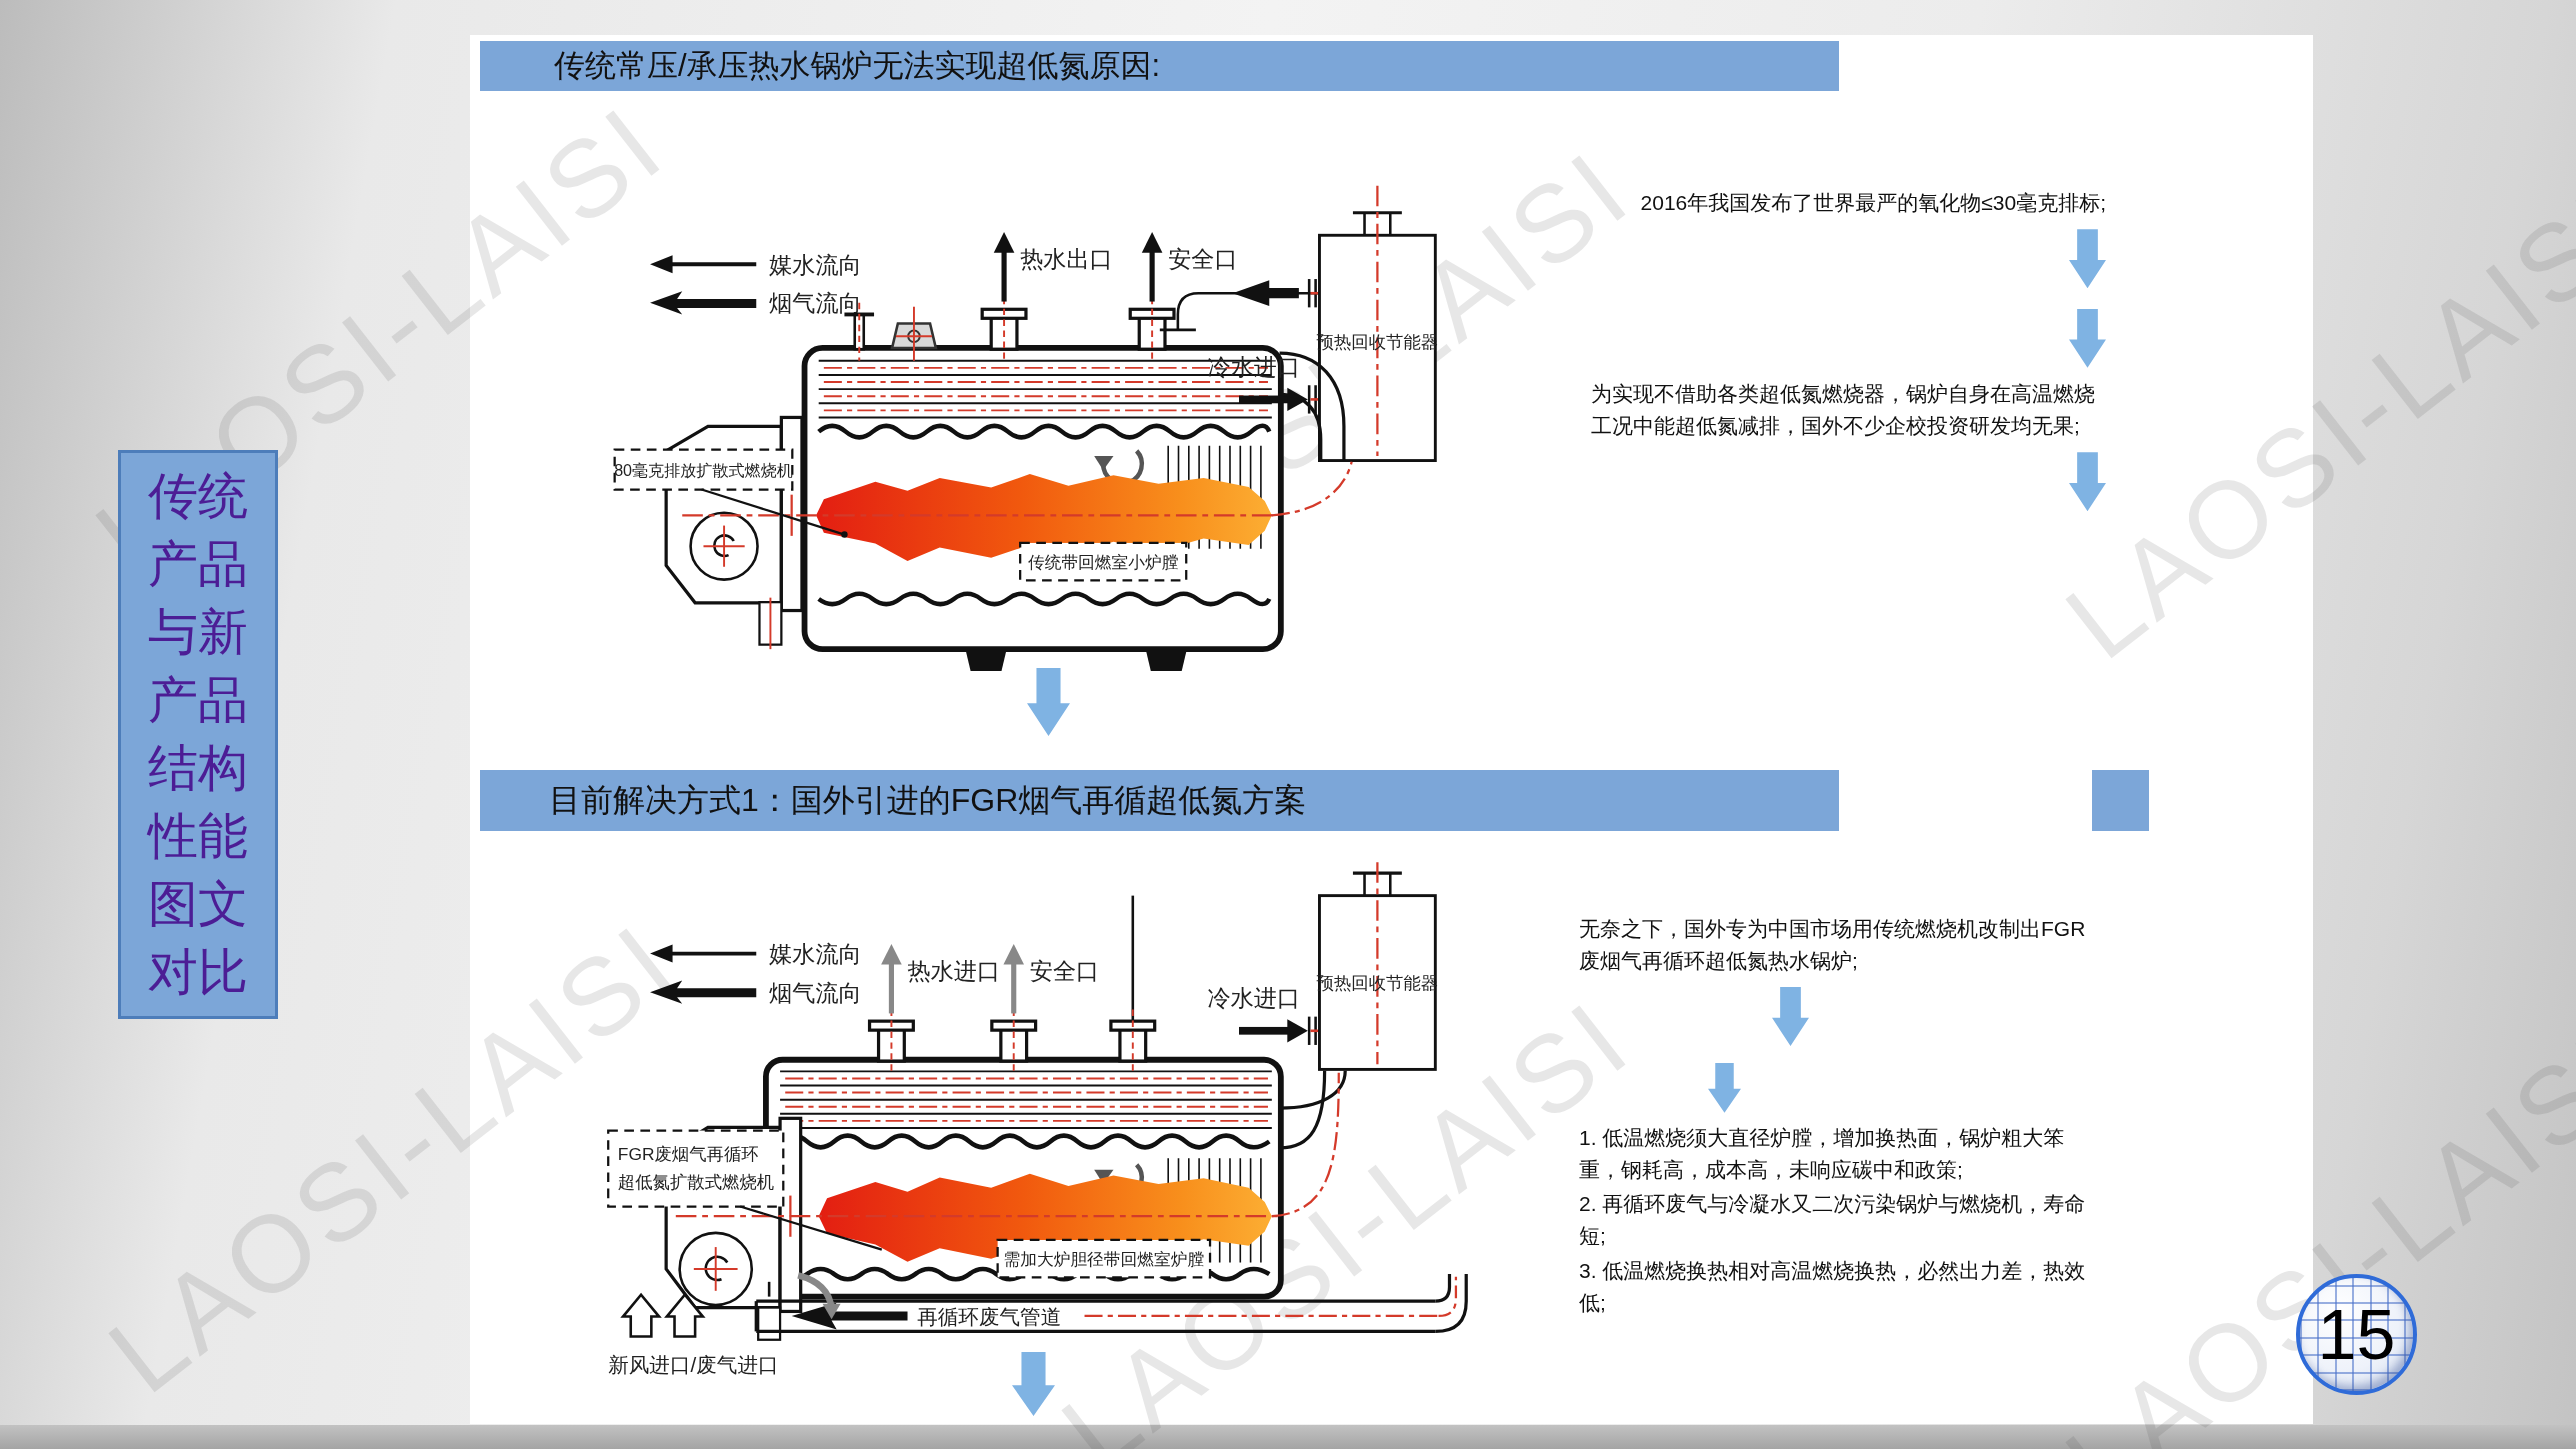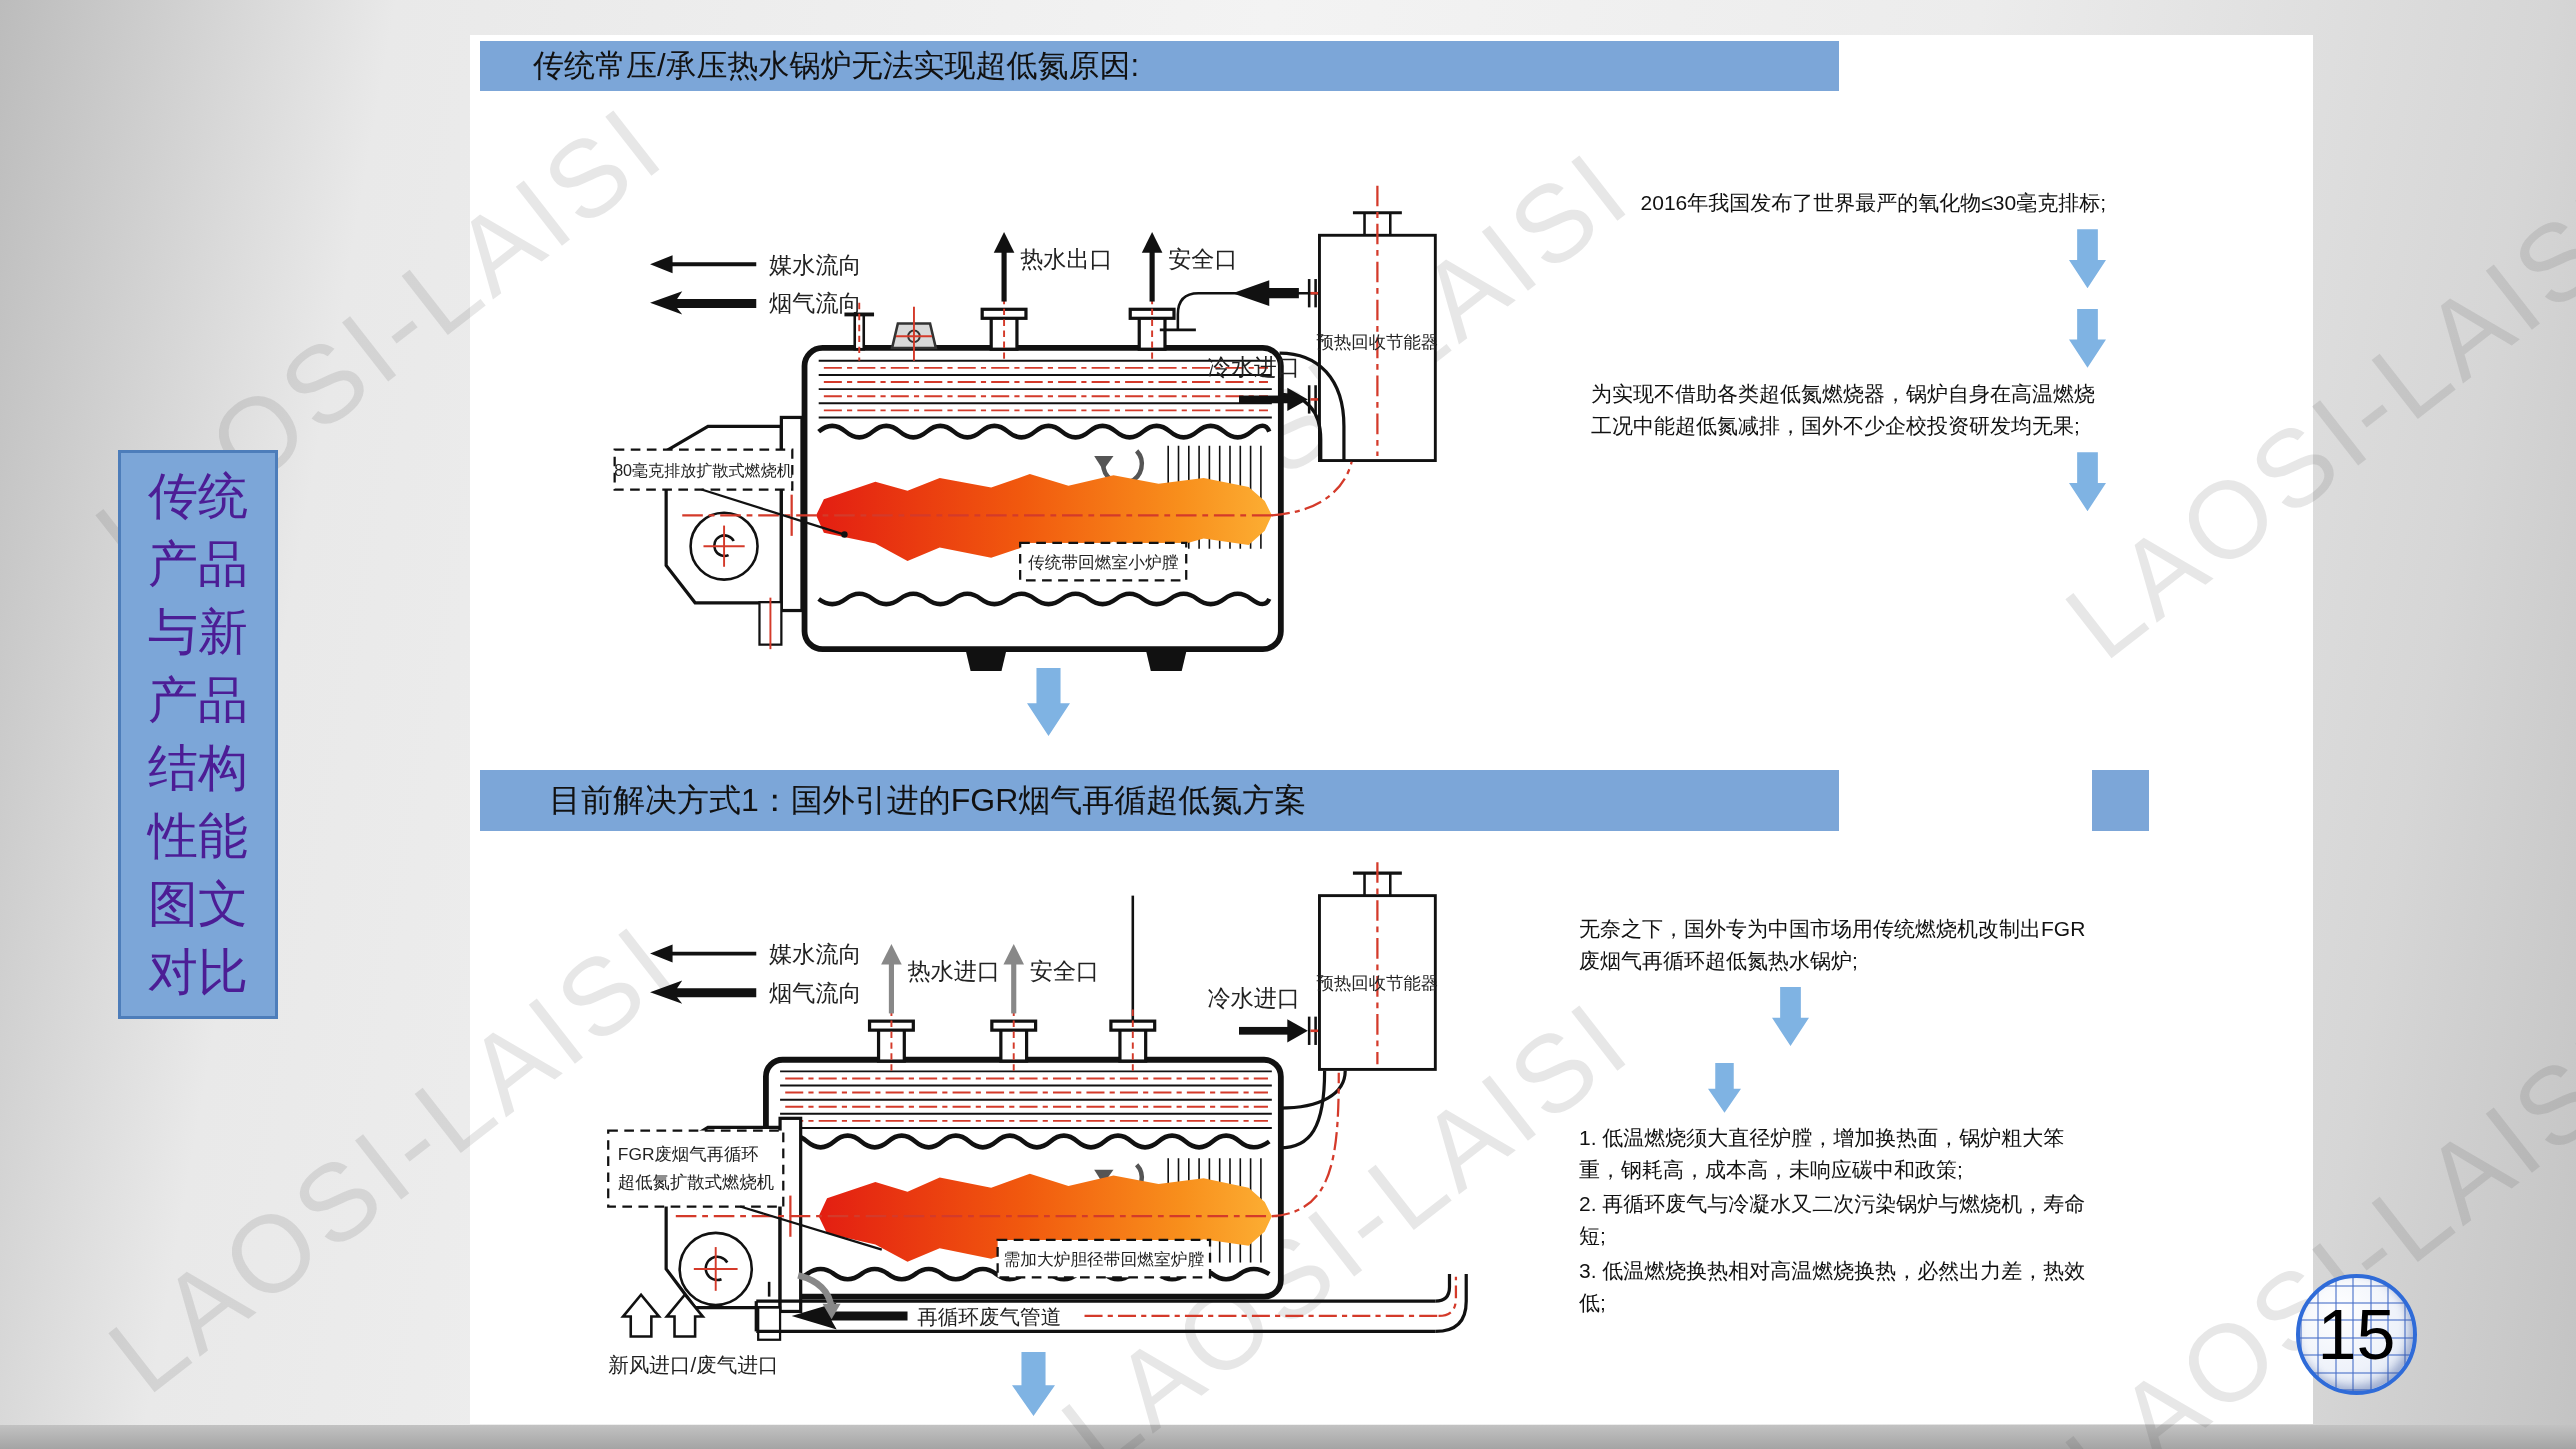--- a/index.html
+++ b/index.html
@@ -7,21 +7,21 @@
   .page{position:absolute;left:0;top:0;width:2576px;height:1449px;
     background:linear-gradient(100deg,#bcbcbc 0%,#e9e9e9 14%,#f3f3f3 45%,#ececec 70%,#d6d6d6 90%,#c3c3c3 100%);}
   .bottom-band{position:absolute;left:0;top:1425px;width:2576px;height:24.5px;
     background:linear-gradient(#c2c2c2,#a3a3a3);}
   .white-panel{position:absolute;left:470px;top:35px;width:1843px;height:1389px;background:#ffffff;}
   .watermark{position:absolute;font-size:109px;font-weight:300;letter-spacing:5.2px;
     color:rgba(60,60,60,0.12);transform:rotate(-38deg);white-space:nowrap;pointer-events:none;z-index:3;}
   .hdr{position:absolute;left:480px;width:1359px;background:#7ca6d8;z-index:4;display:flex;align-items:center;}
   .hdr1{top:41px;height:50px;}
   .hdr2{top:770px;height:61px;}
-  .hdr1 span{padding-left:53px;font-size:31px;color:#111;}
+  .hdr1 span{padding-left:74px;font-size:31px;color:#111;}
   .hdr2 span{padding-left:69px;font-size:32px;color:#111;}
   .accent-block{position:absolute;left:2092px;top:770px;width:57px;height:61px;background:#7ca6d8;z-index:4;}
   .side-box{position:absolute;left:118px;top:450px;width:160px;height:569px;background:#7ca6d8;
     border:3.9px solid #4d7dba;box-sizing:border-box;z-index:4;}
   .side-box .vtext{width:108px;margin:9px auto 0 auto;font-size:50px;line-height:68px;
     color:#4c1d95;word-break:break-all;text-align:center;font-weight:500;}
   .col{position:absolute;display:flex;flex-direction:column;z-index:4;color:#111;}
   .col p{margin:0;font-size:21px;line-height:1.52;}
   .col .step-arrow{width:37px;height:59px;background:#7fb3e3;margin:10.3px 0 10.3px 193px;
     clip-path:polygon(22% 0,78% 0,78% 52%,100% 52%,50% 100%,0 52%,22% 52%);}

